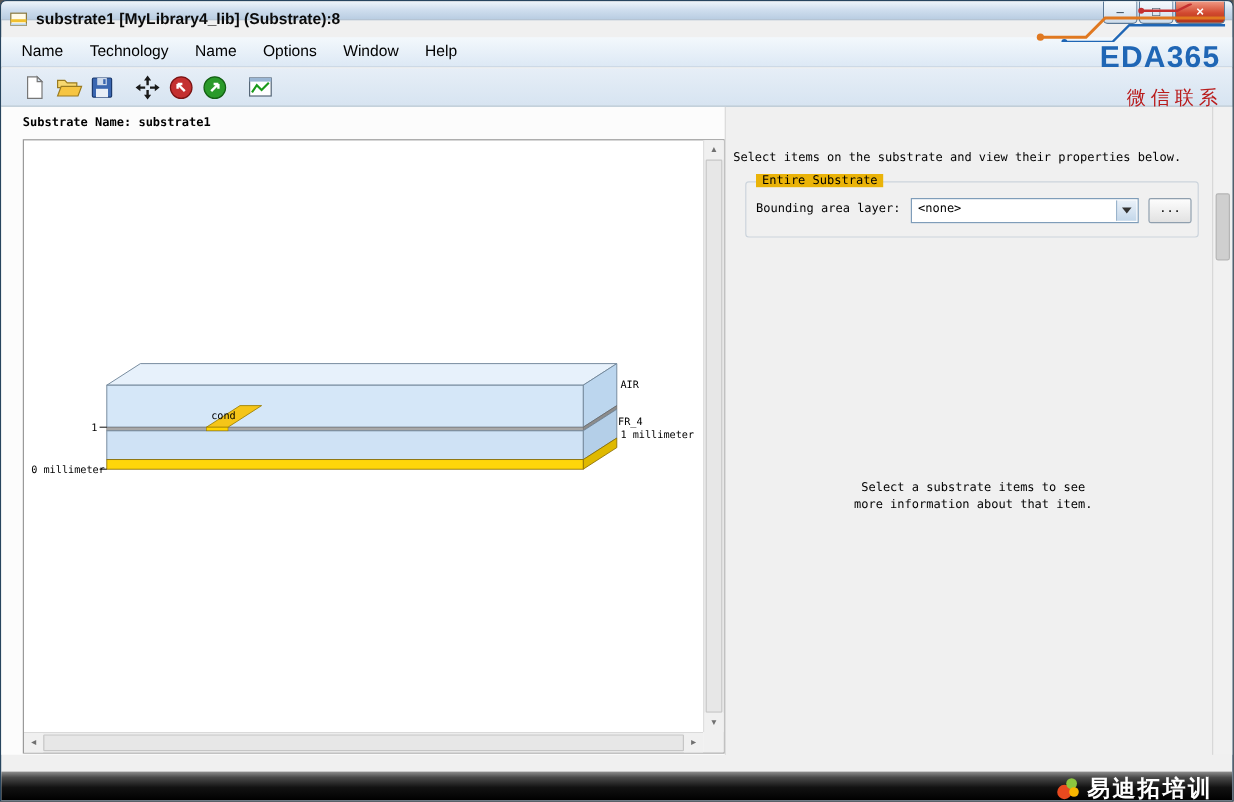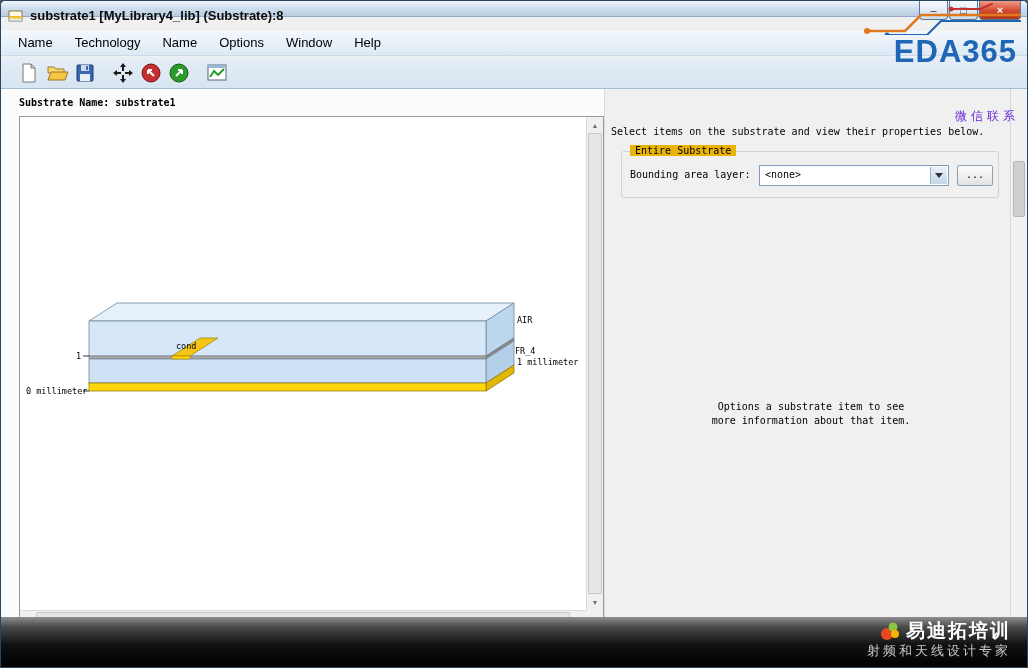--- a/index.html
+++ b/index.html
@@ -66,32 +66,32 @@
   .groupbox-label { position:absolute; left:8px; top:-7px; background:#eab308; padding:0 5px; }
   .bounding-label { position:absolute; left:8px; top:17px; }
   .combo { position:absolute; left:137px; top:13px; width:190px; height:21px; background:#fff; border:1px solid #7f9db9;padding-left:24px; }
   .combo-text { position:absolute; left:5px; top:3px; }
   .combo-btn { position:absolute; right:1px; top:1px; bottom:1px; width:17px; background:linear-gradient(#eaf1f9,#c3d7ea); border-left:1px solid #9ab4cc; display:flex; align-items:center; justify-content:center; }
   .combo-arrow { width:0; height:0; border:4px solid transparent; border-top:5px solid #333; margin-top:4px; }
   .browse-btn { position:absolute; left:335px; top:13px; width:36px; height:21px; background:linear-gradient(#fdfdfd,#e2e2e2); border:1px solid #8f9fae; border-radius:2px; text-align:center; line-height:18px; }
   .info-text { position:absolute; left:640px; top:399px; width:340px; text-align:center; line-height:14px; }
   
   .bottombar {
-    position:absolute; left:0; right:0; bottom:0; height:50px;
+    position:absolute; left:0; right:0; bottom:0; height:24px;
     background:linear-gradient(180deg,#8f8f8f 0%,#4a4a4a 20%,#121212 55%,#000 100%);
   }
   .wm-train { position:absolute; right:16px; top:1px; text-align:right; }
   .wm-train-row { display:flex; align-items:center; justify-content:flex-end; gap:6px; }
   .wm-train-name { color:#fff; font-weight:bold; font-size:19px; letter-spacing:2px; }
   .wm-train-sub { color:#c8c8c8; font-size:13px; letter-spacing:3px; margin-top:-2px; }
   
   .eda { position:absolute; top:0; right:6px; width:170px; height:92px; z-index:5; pointer-events:none; }
   .eda-circuit { position:absolute; top:2px; right:0; }
-  .eda-text { position:absolute; top:33px; right:4px; font-size:31px; font-weight:bold; color:#1f66b5; letter-spacing:1px; }
-  .eda-sub { position:absolute; top:71px; right:2px; font-size:12px; color:#6d28d9; letter-spacing:4px;margin-top:36px; }
+  .eda-text { position:absolute; top:33px; right:4px; font-size:25px; font-weight:bold; color:#1f66b5; letter-spacing:1px; }
+  .eda-sub { position:absolute; top:71px; right:2px; font-size:16px; color:#b91c1c; letter-spacing:4px; }
 </style>
 </head>
 <body>
 
 <div class="window">
 
   <div class="titlebar">
     <svg class="app-icon" width="16" height="16" viewBox="0 0 16 16">
       <rect x="1" y="3" width="13" height="10" fill="#fffbe8" stroke="#8a7a40"></rect>
       <rect x="1" y="8" width="13" height="2.5" fill="#f0c030"></rect>
@@ -220,21 +220,21 @@
     <div class="combo">
       <span class="combo-text mono">&lt;none&gt;</span>
       <div class="combo-btn">
         <div class="combo-arrow"></div>
       </div>
     </div>
     <div class="browse-btn mono">...</div>
   </div>
 
   <div class="info-text mono">
-    <div>Options a substrate item to see</div>
+    <div>Select a substrate items to see</div>
     <div>more information about that item.</div>
   </div>
 
   <div class="win-scroll">
     <div class="thumb"></div>
   </div>
 
   <div class="bottombar">
     <div class="wm-train">
       <div class="wm-train-row">

